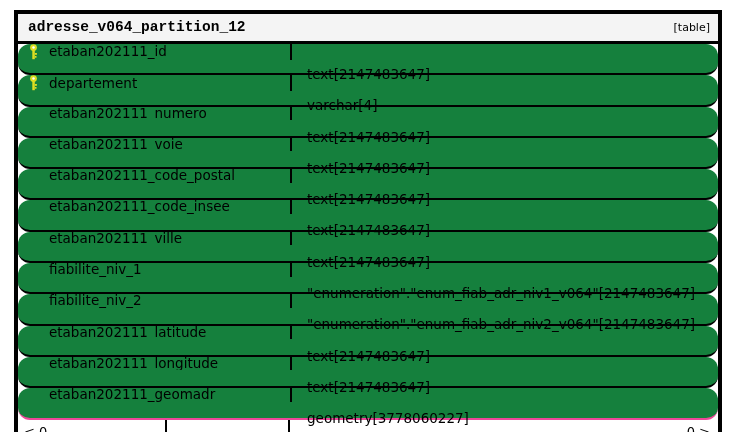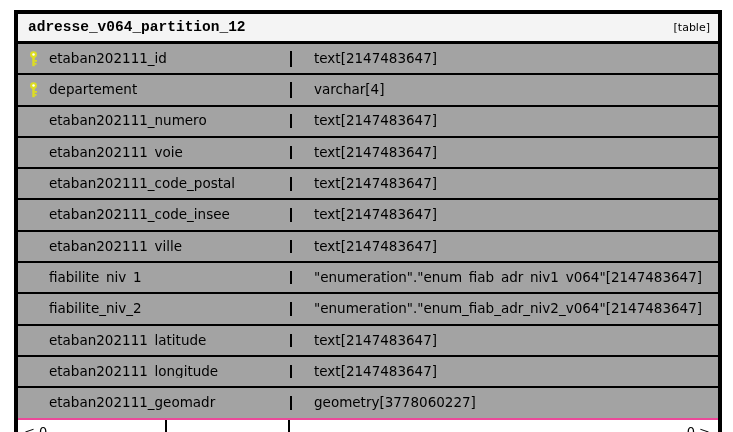--- a/index.html
+++ b/index.html
@@ -60,24 +60,25 @@
     line-height: 1;
   }
 
   
   .cols {
     display: block;
   }
 
   .col-row {
     display: flex;
-    align-items: center;
+    align-items: flex-start;
     height: 29.3px;
     border-bottom: 2px solid #000000;
-    background: #a3a3a3;
+    background: #15803d;
+    border-radius: 12px;
   }
   .col-row.last-col {
     border-bottom: 2px solid #ec4899;
   }
 
   .col-name {
     position: relative;
     box-sizing: border-box;
     width: 274px;
     flex: 0 0 274px;
@@ -101,22 +102,23 @@
     color: #000000;
     white-space: nowrap;
     line-height: 1;
   }
 
   .col-type {
     box-sizing: border-box;
     flex: 1 1 auto;
     display: flex;
     align-items: center;
-    padding-left: 22px;
+    padding-left: 15px;
     overflow: hidden;
+    margin-top: 24px;
   }
 
   .col-type-text {
     font-size: 13.5px;
     color: #000000;
     white-space: nowrap;
     line-height: 1;
   }
 
   

